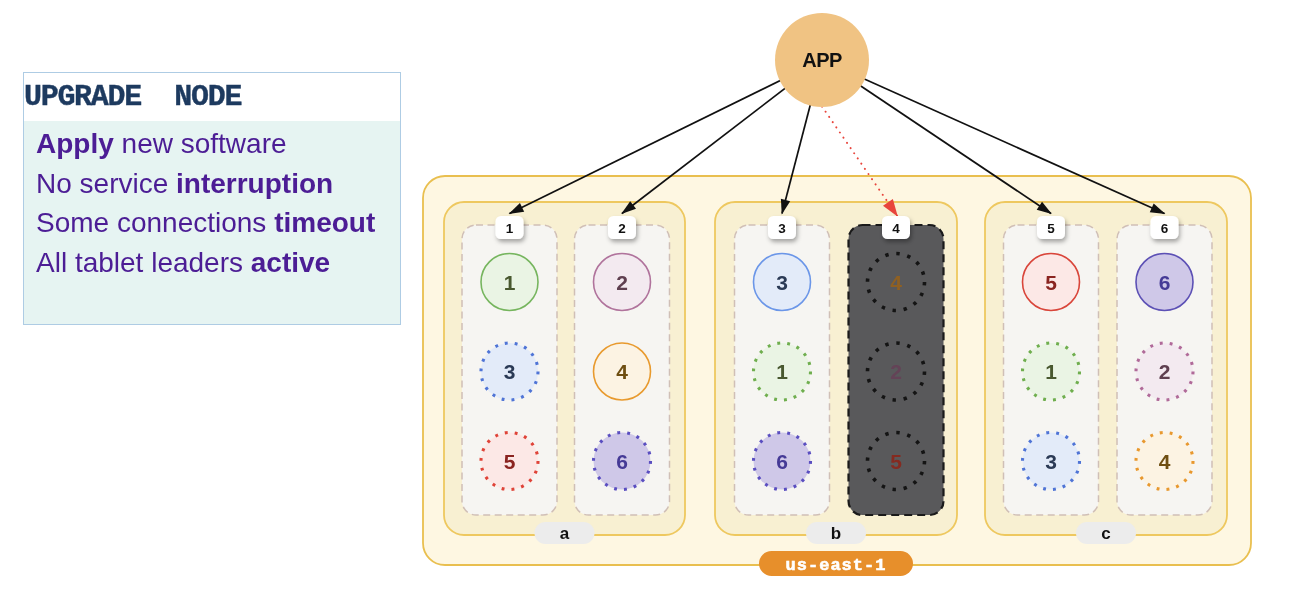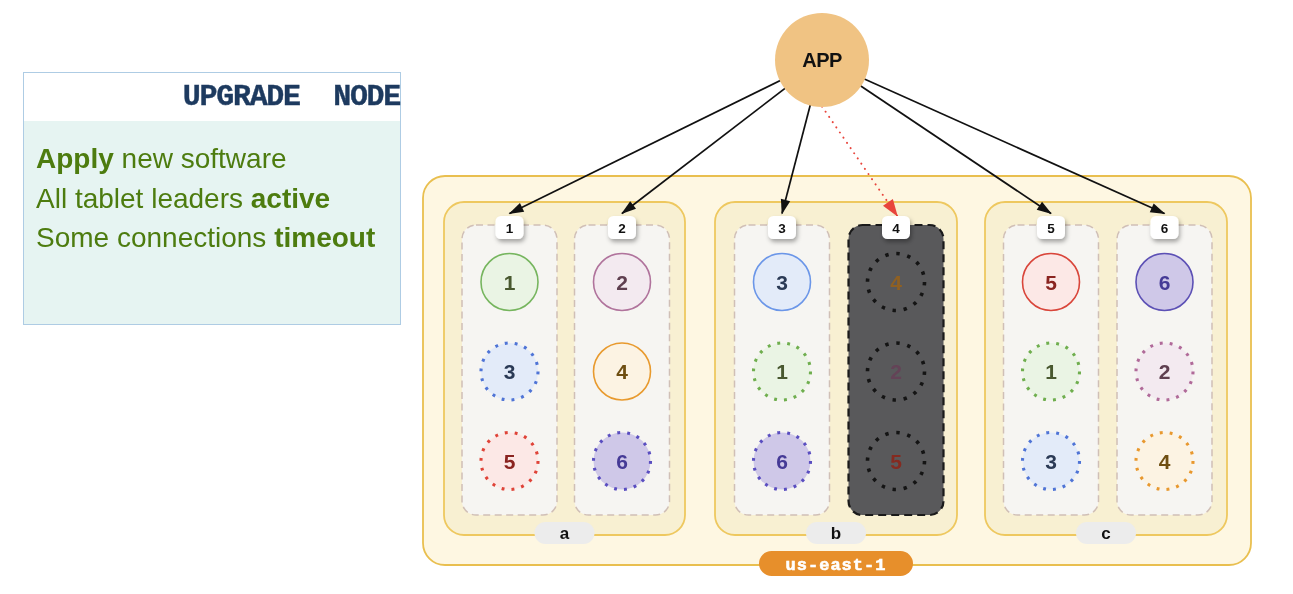--- a/index.html
+++ b/index.html
@@ -1,20 +1,20 @@
 <!DOCTYPE html>
 <html><head>
 <meta charset="utf-8">
 <style>
 html,body { margin:0; padding:0; background:#fff; }
 #canvas { position:relative; width:1293px; height:594px; overflow:hidden; font-family:"Liberation Sans", sans-serif; }
 #diagram { position:absolute; left:0; top:0; }
 .panel { position:absolute; left:23px; top:72px; width:378px; height:253px; border:1.5px solid #aecce4; box-sizing:border-box; background:#e6f4f2; }
-.panel-title { background:#fff; height:48px; line-height:49px; text-align:right; font-family:"Liberation Mono", monospace; font-weight:bold; font-size:30px; letter-spacing:-1.3px; color:#1d3a5f; -webkit-text-stroke:0.4px #1d3a5f; }
-.panel-body { padding:18px 0 0 12px; font-size:28px; line-height:39.5px; color:#4d7c0f; }
+.panel-title { background:#fff; height:48px; line-height:49px; text-align:left; font-family:"Liberation Mono", monospace; font-weight:bold; font-size:30px; letter-spacing:-1.3px; color:#1d3a5f; -webkit-text-stroke:0.4px #1d3a5f; }
+.panel-body { padding:3px 0 0 12px; font-size:28px; line-height:39.5px; color:#4c1d95; }
 </style>
 </head>
 <body>
 <div id="canvas">
 <div id="diagram"><svg width="1293" height="594" viewBox="0 0 1293 594" font-family="Liberation Sans, sans-serif">
 <defs>
 <marker id="ah" markerWidth="26" markerHeight="26" refX="14" refY="13" orient="auto" markerUnits="userSpaceOnUse" style="overflow:visible">
             <path d="M0,8.2 L15,13 L0,17.8 Z" fill="#111"></path>
           </marker>
 <marker id="ahr" markerWidth="30" markerHeight="30" refX="16" refY="15" orient="auto" markerUnits="userSpaceOnUse" style="overflow:visible">
@@ -96,17 +96,18 @@
 <text x="1106.0" y="539" font-size="17" font-weight="bold" fill="#111" text-anchor="middle">c</text>
 <rect x="759" y="551" width="154" height="25" rx="12.5" fill="#e78f2b"></rect>
 <text x="836" y="569.5" font-size="17" font-weight="bold" fill="#fff" text-anchor="middle" font-family="Liberation Mono, monospace" letter-spacing="1" stroke="#fff" stroke-width="0.6" paint-order="stroke">us-east-1</text>
 <circle cx="822.0" cy="60.0" r="47.0" fill="#f0c383"></circle>
 <text x="822.0" y="67.2" font-size="20" font-weight="bold" fill="#111" text-anchor="middle" letter-spacing="-0.5">APP</text>
 </svg></div>
 <div class="panel">
   <div class="panel-title">UPGRADE&nbsp;&nbsp;NODE</div>
   <div class="panel-body">
     <div><b>Apply</b> new software</div>
+    <div>No service <b>interruption</b></div>
+    <div>Some connections <b>timeout</b></div>
     <div>All tablet leaders <b>active</b></div>
-    <div>Some connections <b>timeout</b></div>
   </div>
 </div>
 </div>
 
 </body></html>

